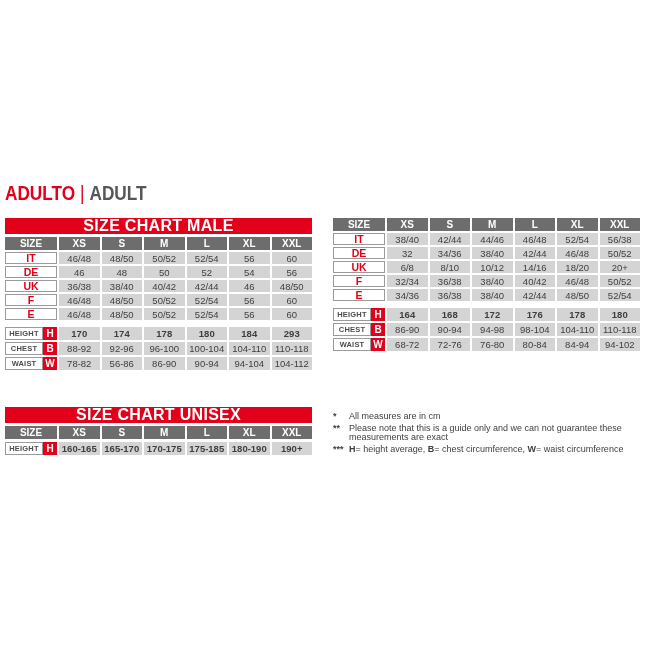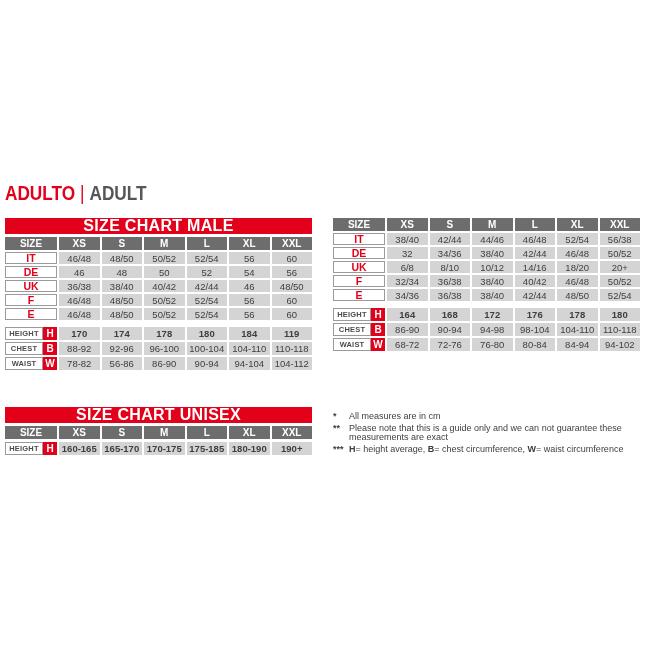--- a/index.html
+++ b/index.html
@@ -130,21 +130,21 @@
         <div class="row mrow boldvals">
           <div class="mlabel">
             <div class="mbox">HEIGHT</div>
             <div class="mletter">H</div>
           </div>
           <div class="vcell">170</div>
           <div class="vcell">174</div>
           <div class="vcell">178</div>
           <div class="vcell">180</div>
           <div class="vcell">184</div>
-          <div class="vcell">119</div>
+          <div class="vcell">293</div>
         </div>
         <div class="row mrow">
           <div class="mlabel">
             <div class="mbox">CHEST</div>
             <div class="mletter">B</div>
           </div>
           <div class="vcell">88-92</div>
           <div class="vcell">92-96</div>
           <div class="vcell">96-100</div>
           <div class="vcell">100-104</div>

